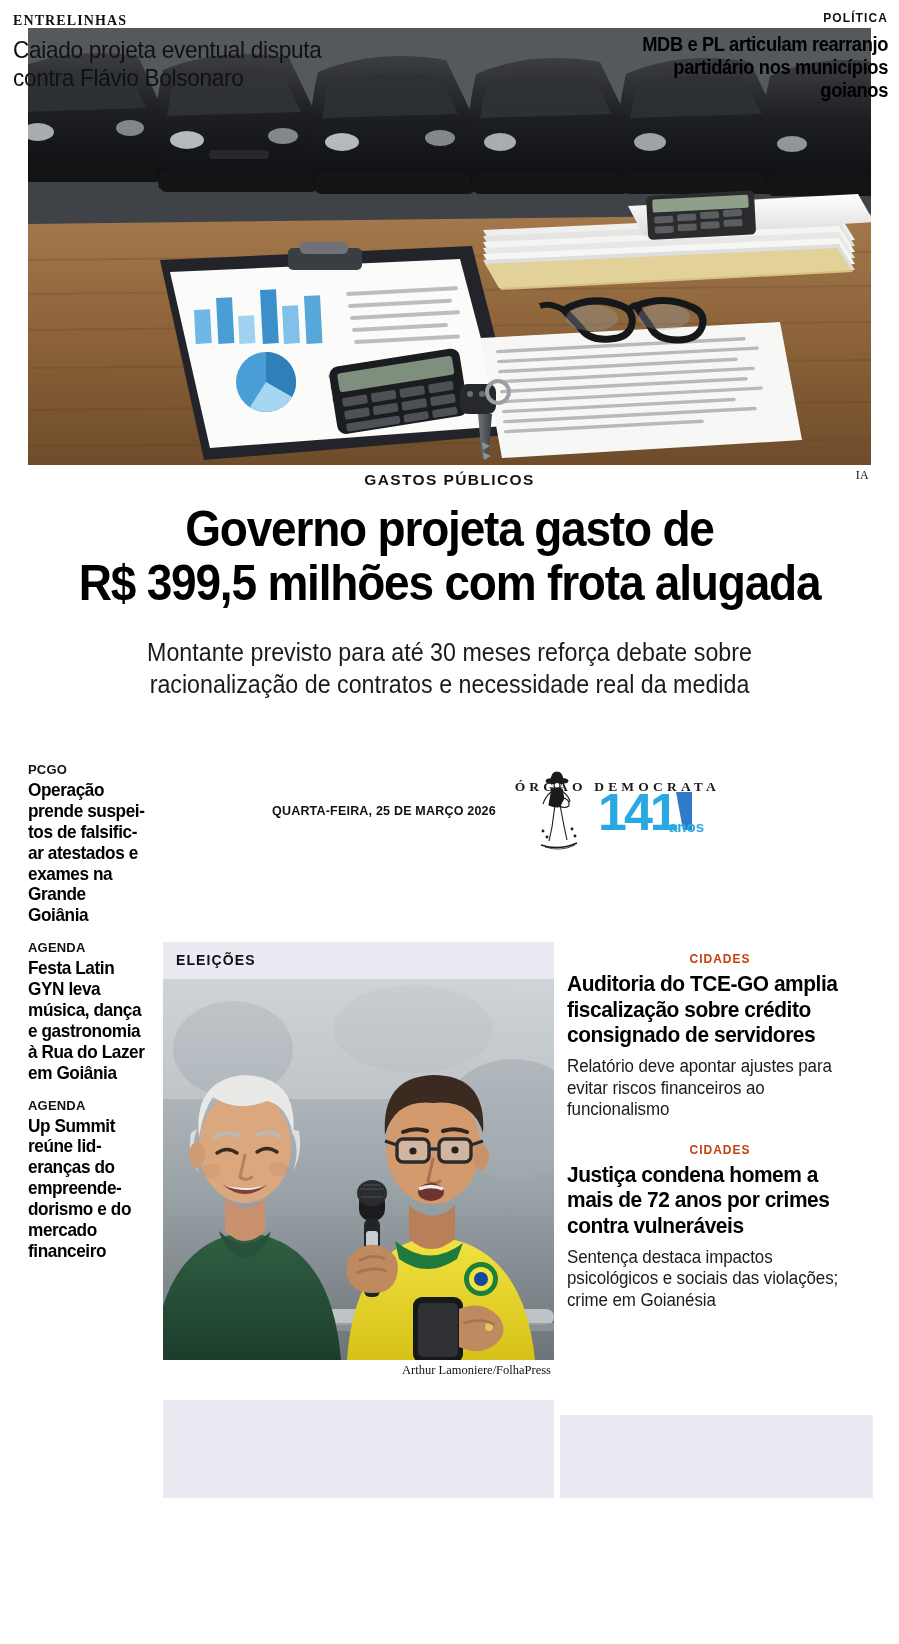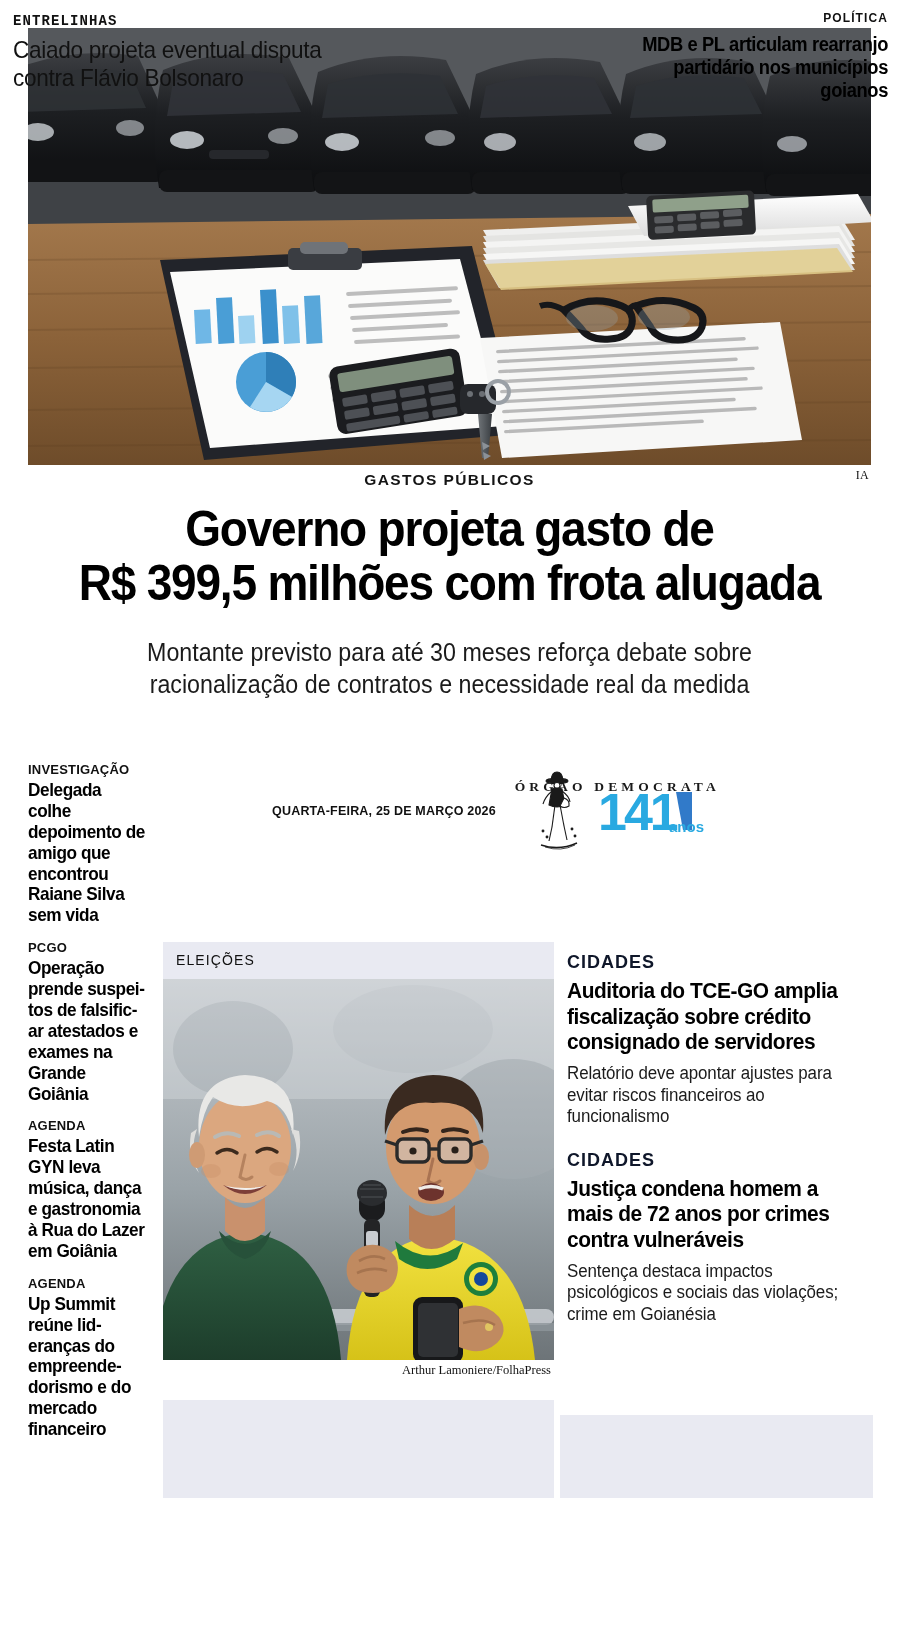--- a/index.html
+++ b/index.html
@@ -190,21 +190,21 @@
     left: 0; top: 0;
     width: 391px;
     height: 37px;
     background: #e9eaf2;
   }
   .center-kicker {
     position: absolute;
     left: 13px;
     top: 10px;
     font-family: "Liberation Sans", sans-serif;
-    font-weight: 400;
+    font-weight: 700;
     font-size: 14px;
     letter-spacing: 1.1px;
     color: #111;
   }
   .center-photo {
     position: absolute;
     left: 0; top: 37px;
     width: 391px;
     height: 381px;
     overflow: hidden;
@@ -225,24 +225,25 @@
   .right-col {
     position: absolute;
     left: 567px;
     top: 952px;
     width: 306px;
   }
   .r-art { margin-bottom: 22px; }
   .r-kicker {
     font-family: "Liberation Sans", sans-serif;
     font-weight: 700;
-    font-size: 18px;
+    font-size: 12px;
     letter-spacing: 1px;
-    color: #0f172a;
+    color: #c2410c;
     margin-bottom: 5px;
+    text-align: center;
   }
   .r-title {
     font-family: "Liberation Sans Narrow", "Liberation Sans", sans-serif;
     font-weight: 700;
     font-size: 22.5px;
     line-height: 1.14;
     letter-spacing: -.5px;
     color: #000;
     transform: scaleX(0.93);
     transform-origin: left center;
@@ -264,21 +265,21 @@
     position: absolute;
     left: 163px;
     top: 1400px;
     width: 391px;
     height: 98px;
     background: #e9eaf2;
   }
   .bl-kicker {
     position: absolute;
     left: 13px; top: 13px;
-    font-family: Liberation Mono, monospace;
+    font-family: Liberation Serif, serif;
     font-weight: 700;
     font-size: 14px;
     letter-spacing: 1.1px;
     color: #111;
   }
   .bl-title {
     position: absolute;
     left: 13px; top: 36px;
     width: 370px;
     font-family: "Liberation Sans Narrow", "Liberation Sans", sans-serif;
@@ -542,24 +543,20 @@
     <span class="l2">R$ 399,5 milhões com frota alugada</span>
   </div>
 
   <div class="lead-sub">
     <span>Montante previsto para até 30 meses reforça debate sobre</span><br>
     <span>racionalização de contratos e necessidade real da medida</span>
   </div>
 
   <div class="left-col">
     <div class="brief">
-      <div class="brief-kicker">INVESTIGAÇÃO</div>
-      <div class="brief-title">Delegada colhe depoimento de amigo que encontrou Raiane Silva sem vida</div>
-    </div>
-    <div class="brief">
       <div class="brief-kicker">PCGO</div>
       <div class="brief-title">Operação prende suspei-tos de falsific-ar atestados e exames na Grande Goiânia</div>
     </div>
     <div class="brief">
       <div class="brief-kicker">AGENDA</div>
       <div class="brief-title">Festa Latin GYN leva música, dança e gastronomia à Rua do Lazer em Goiânia</div>
     </div>
     <div class="brief">
       <div class="brief-kicker">AGENDA</div>
       <div class="brief-title">Up Summit reúne lid-eranças do empreende-dorismo e do mercado financeiro</div>

